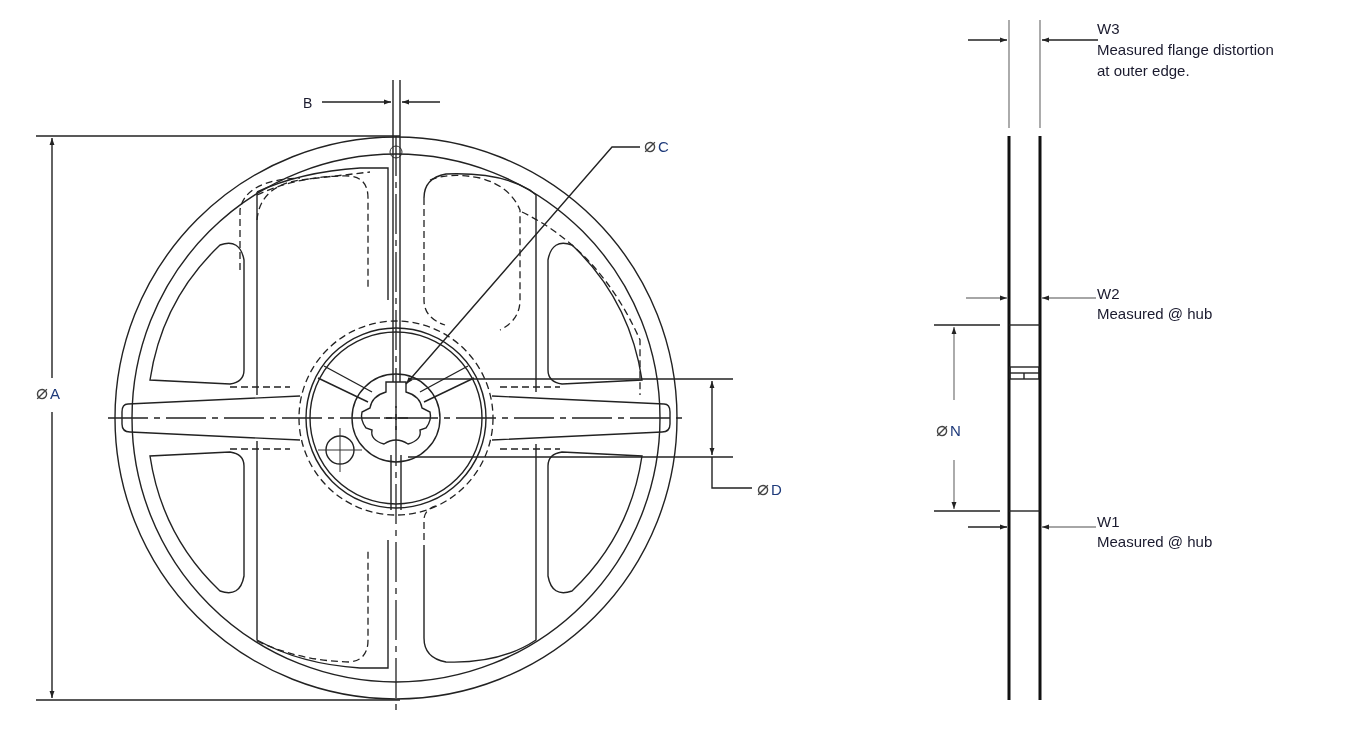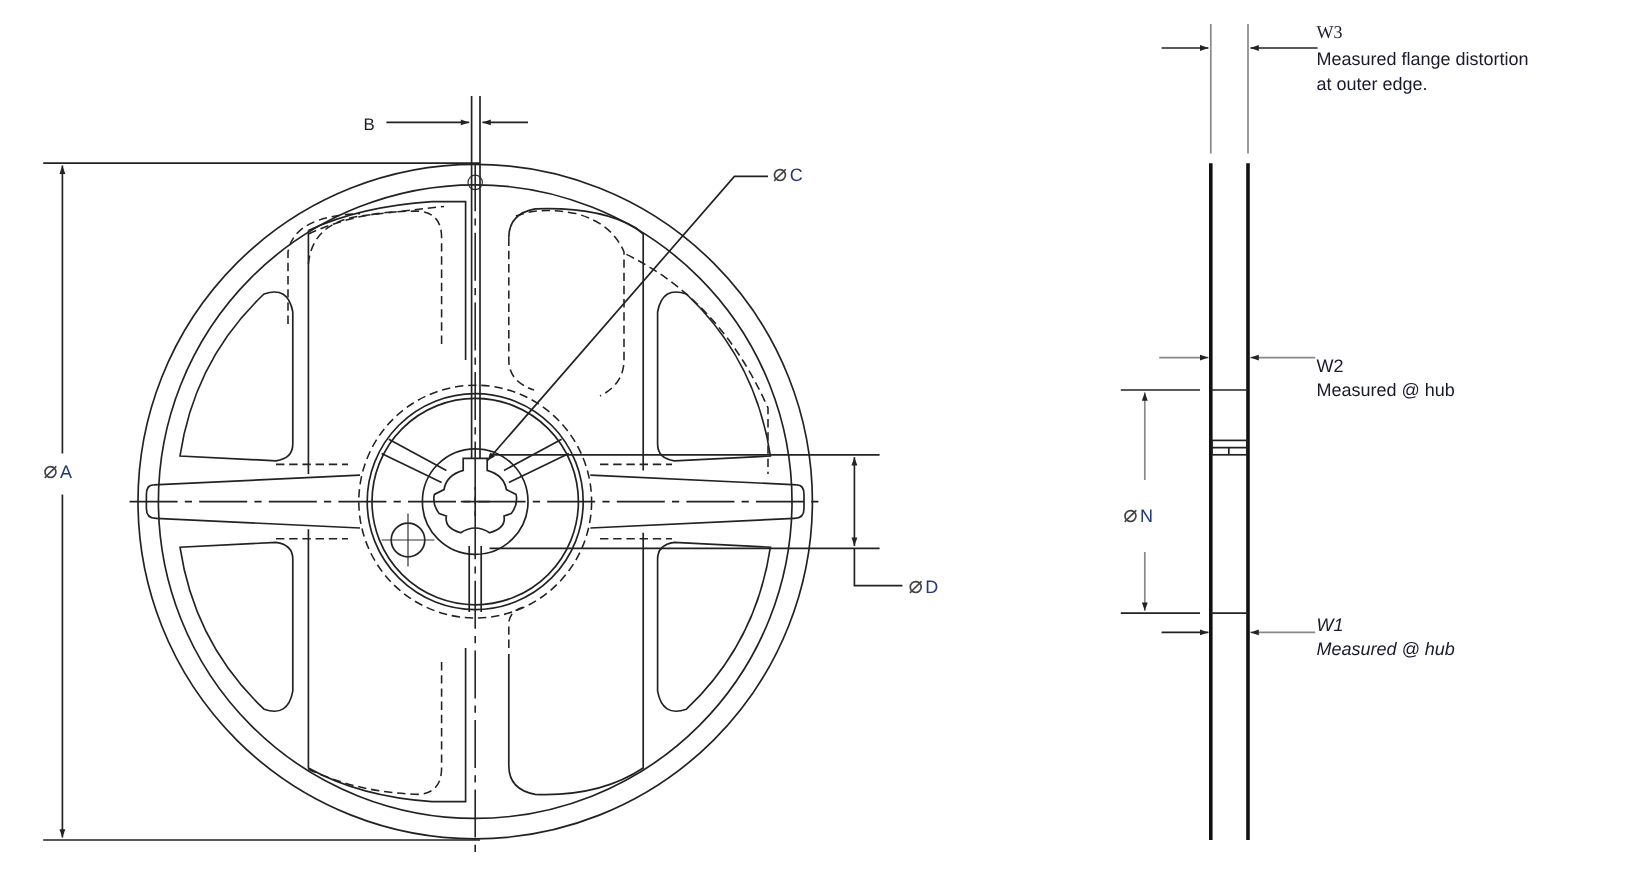--- a/index.html
+++ b/index.html
@@ -148,30 +148,30 @@
 
 <div class="lbl" style="left:644px; top:136px;">
   <span class="sym">⌀</span><span class="sub">C</span>
 </div>
 
 <div class="lbl" style="left:757px; top:479px;">
   <span class="sym">⌀</span><span class="sub">D</span>
 </div>
 
 <div class="lbl" style="left:1097px; top:32px; line-height:21px;">
-  <div style="margin-top:-14px;font-family:Liberation Serif, serif;">W3</div>
+  <div style="margin-top:-14px;">W3</div>
   <div>Measured flange distortion</div>
   <div>at outer edge.</div>
 </div>
 
-<div class="lbl" style="left:1097px; top:296px; line-height:20px;">
+<div class="lbl" style="left:1097px; top:284px; line-height:20px;">
   <div>W2</div>
   <div>Measured @ hub</div>
 </div>
 
 <div class="lbl" style="left:936px; top:420px;">
   <span class="sym">⌀</span><span class="sub">N</span>
 </div>
 
-<div class="lbl" style="left:1097px; top:512px; line-height:20px;font-style:italic;">
+<div class="lbl" style="left:1097px; top:512px; line-height:20px;">
   <div>W1</div>
   <div>Measured @ hub</div>
 </div>
 
 </body></html>

